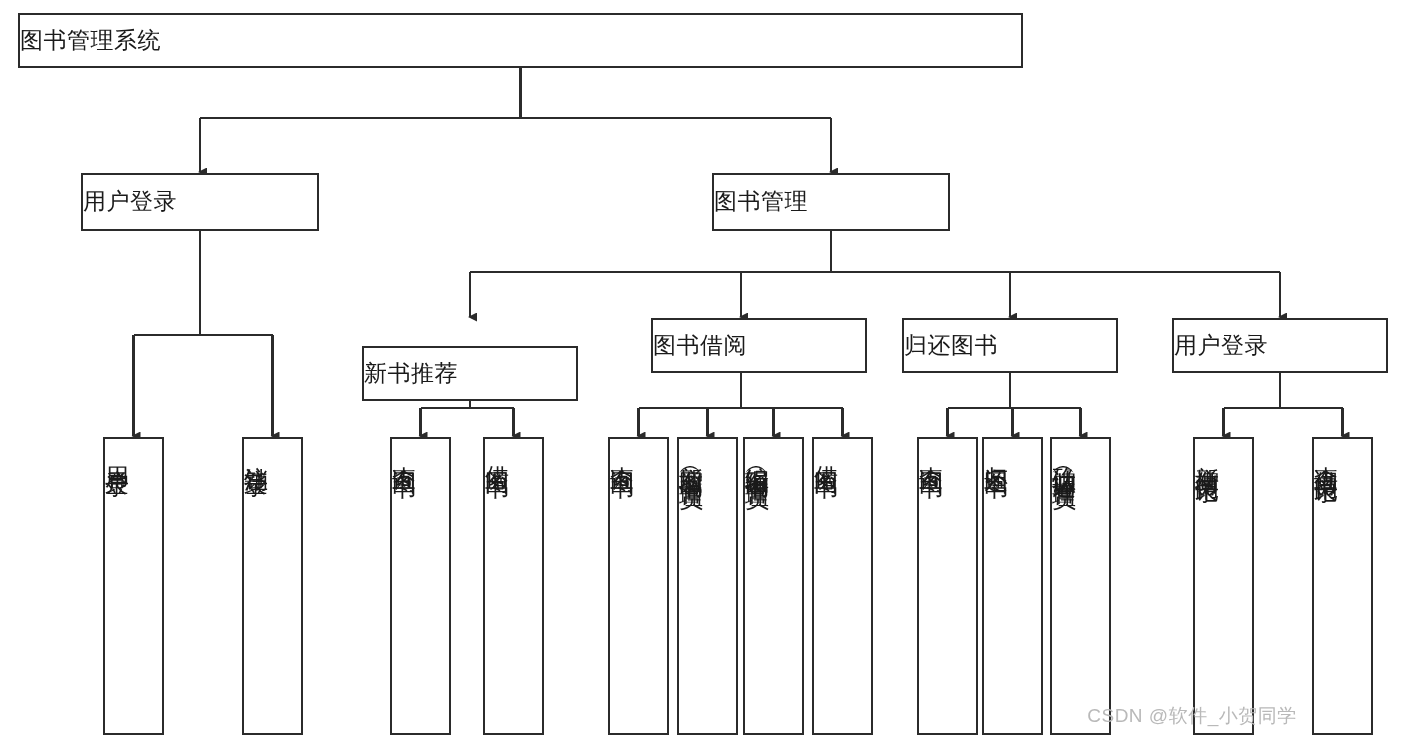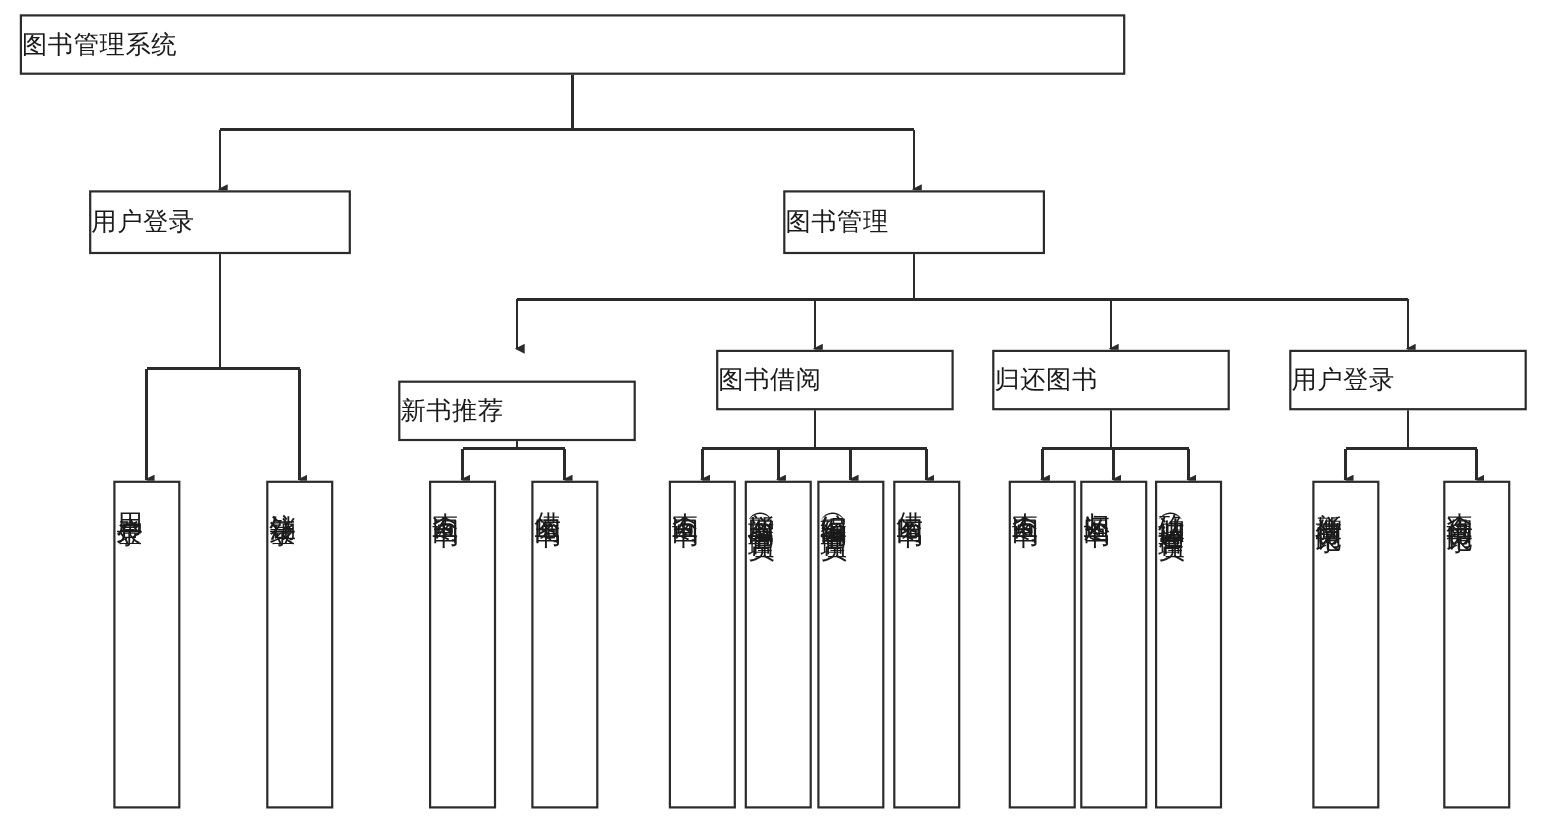--- a/index.html
+++ b/index.html
@@ -169,13 +169,14 @@
       <div class="node vertical" style="left: 1050px; top: 437px; width: 61px; height: 298px;">
         <span class="node-label">确认归还（管理员）</span>
       </div>
       <div class="node vertical" style="left: 1193px; top: 437px; width: 61px; height: 298px;">
         <span class="node-label">新增借阅记录</span>
       </div>
       <div class="node vertical" style="left: 1312px; top: 437px; width: 61px; height: 298px;">
         <span class="node-label">查询借阅记录</span>
       </div>
     </div>
+  <div class="watermark" style="left: 1192px; top: 716px; transform: translate(-50%, -50%); color: rgb(185, 185, 185);">CSDN @软件_小贺同学</div>
 </div>
 
 </body></html>

